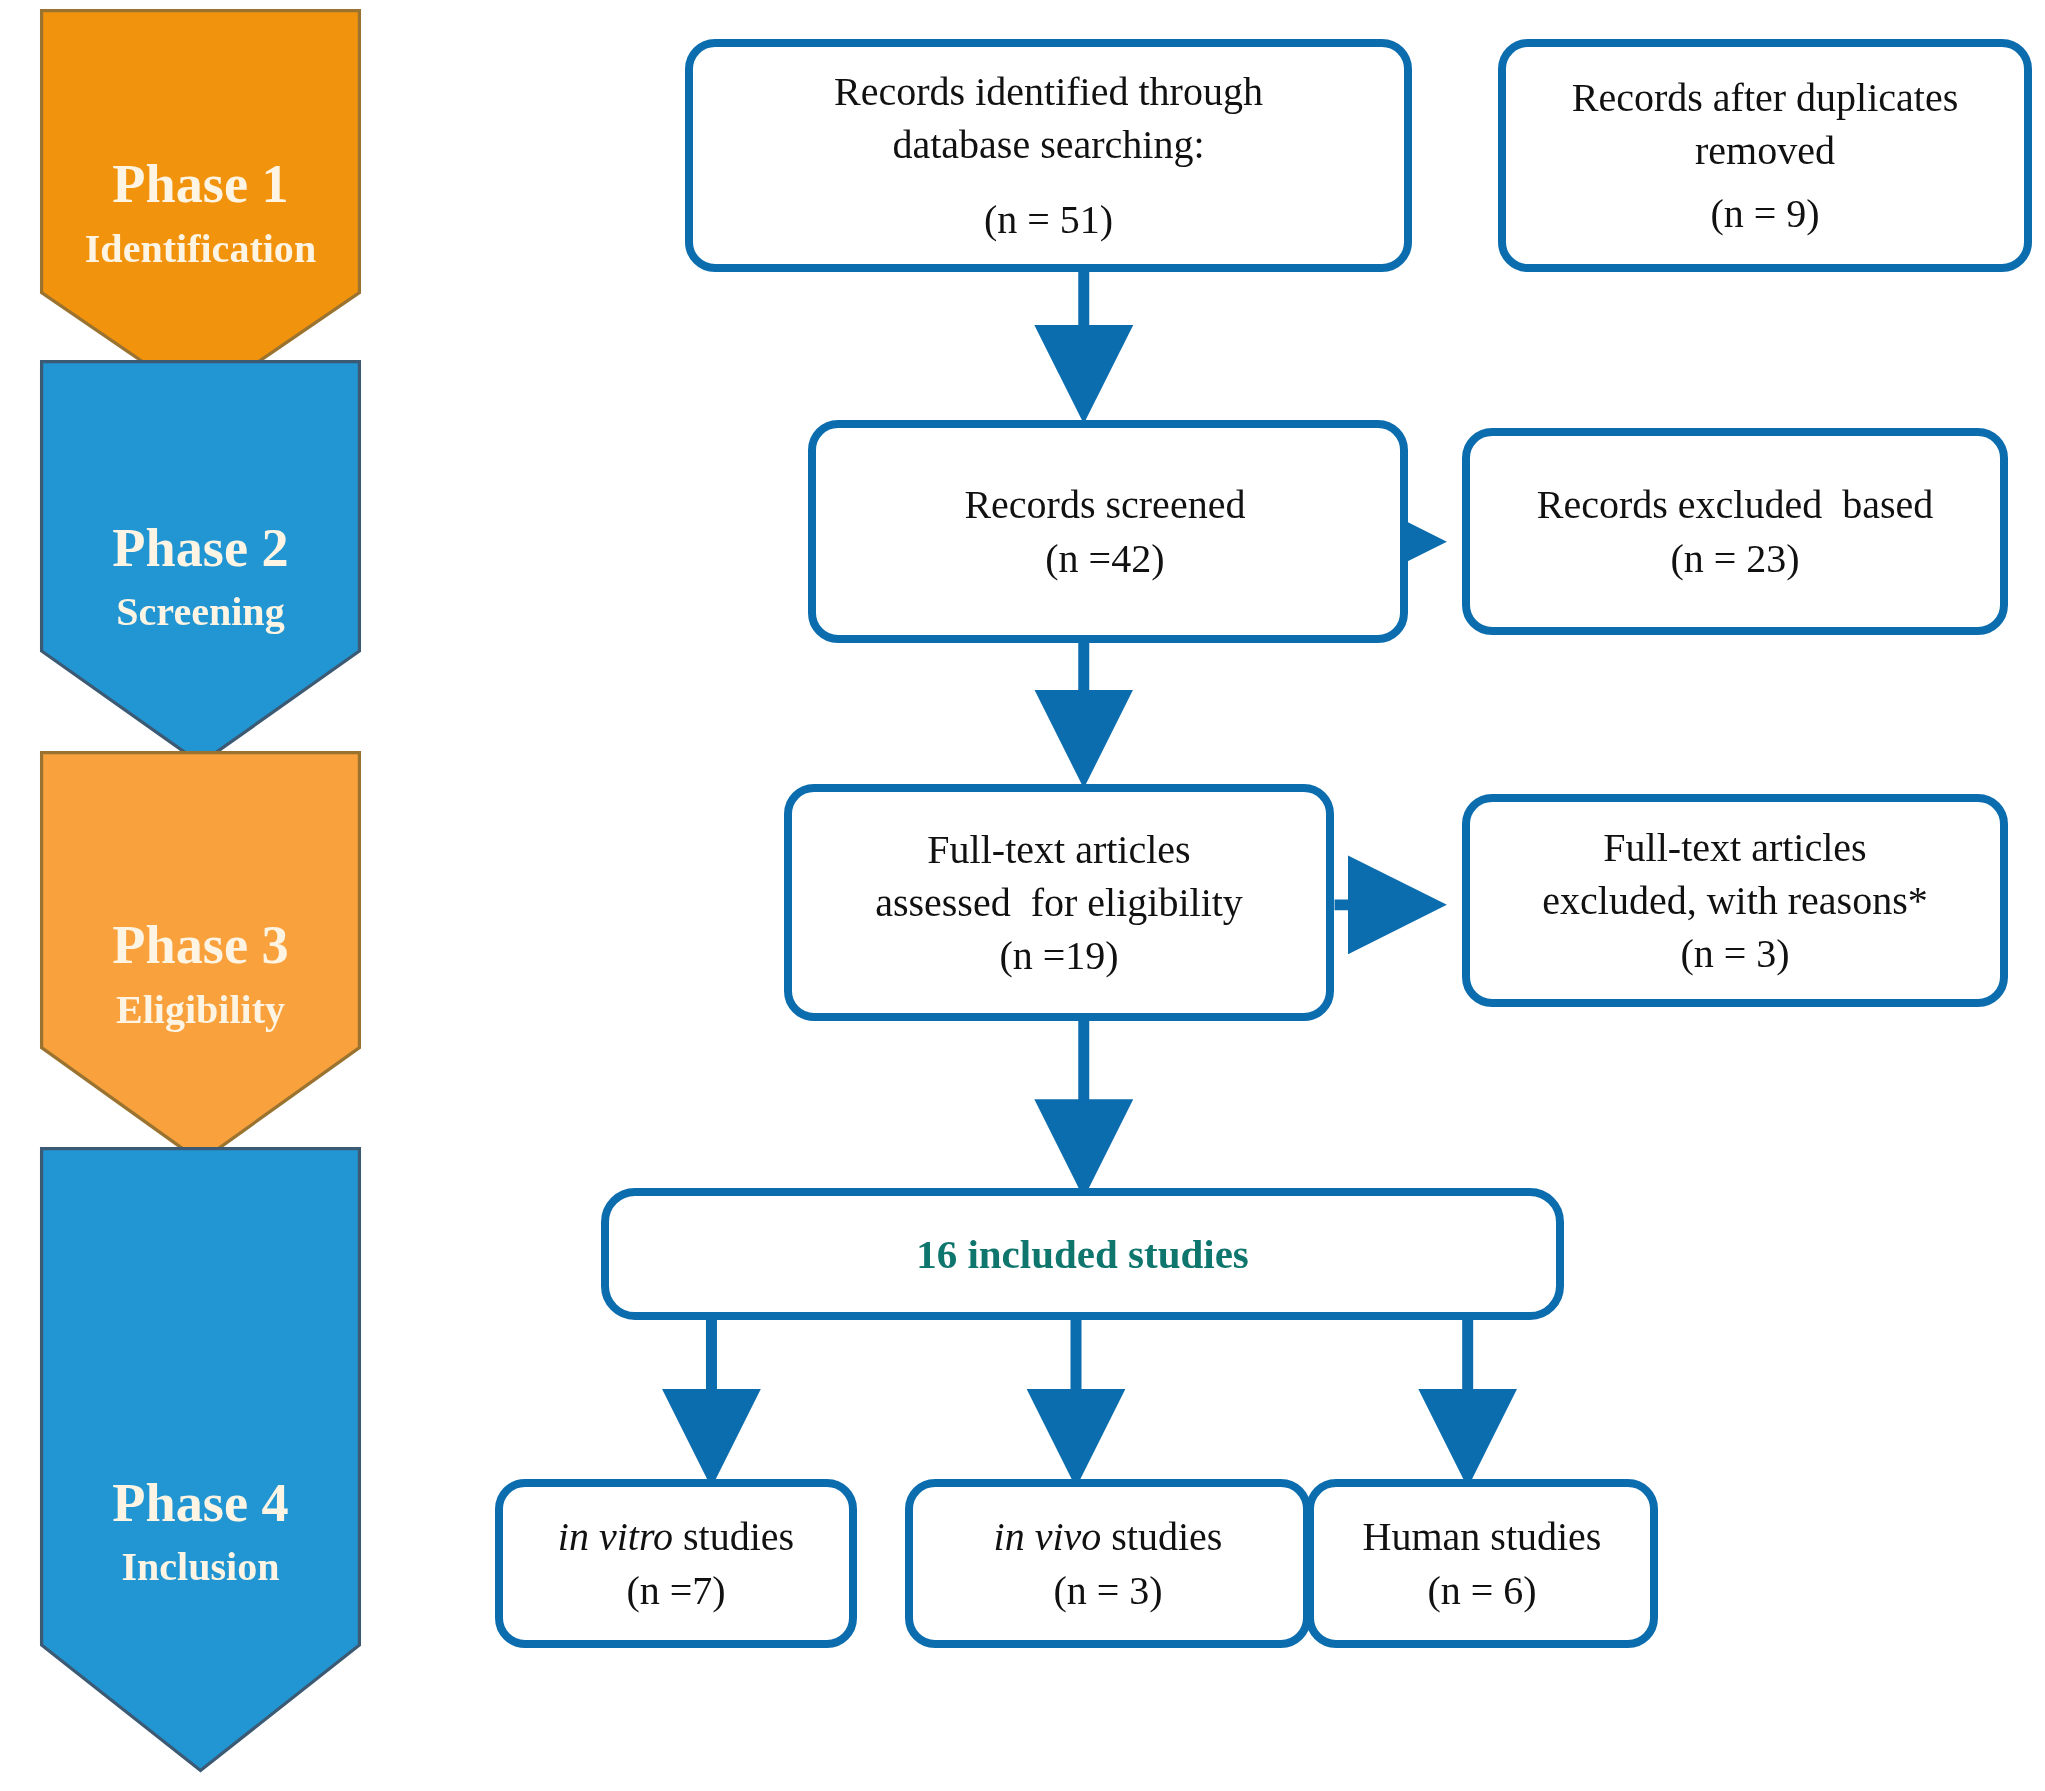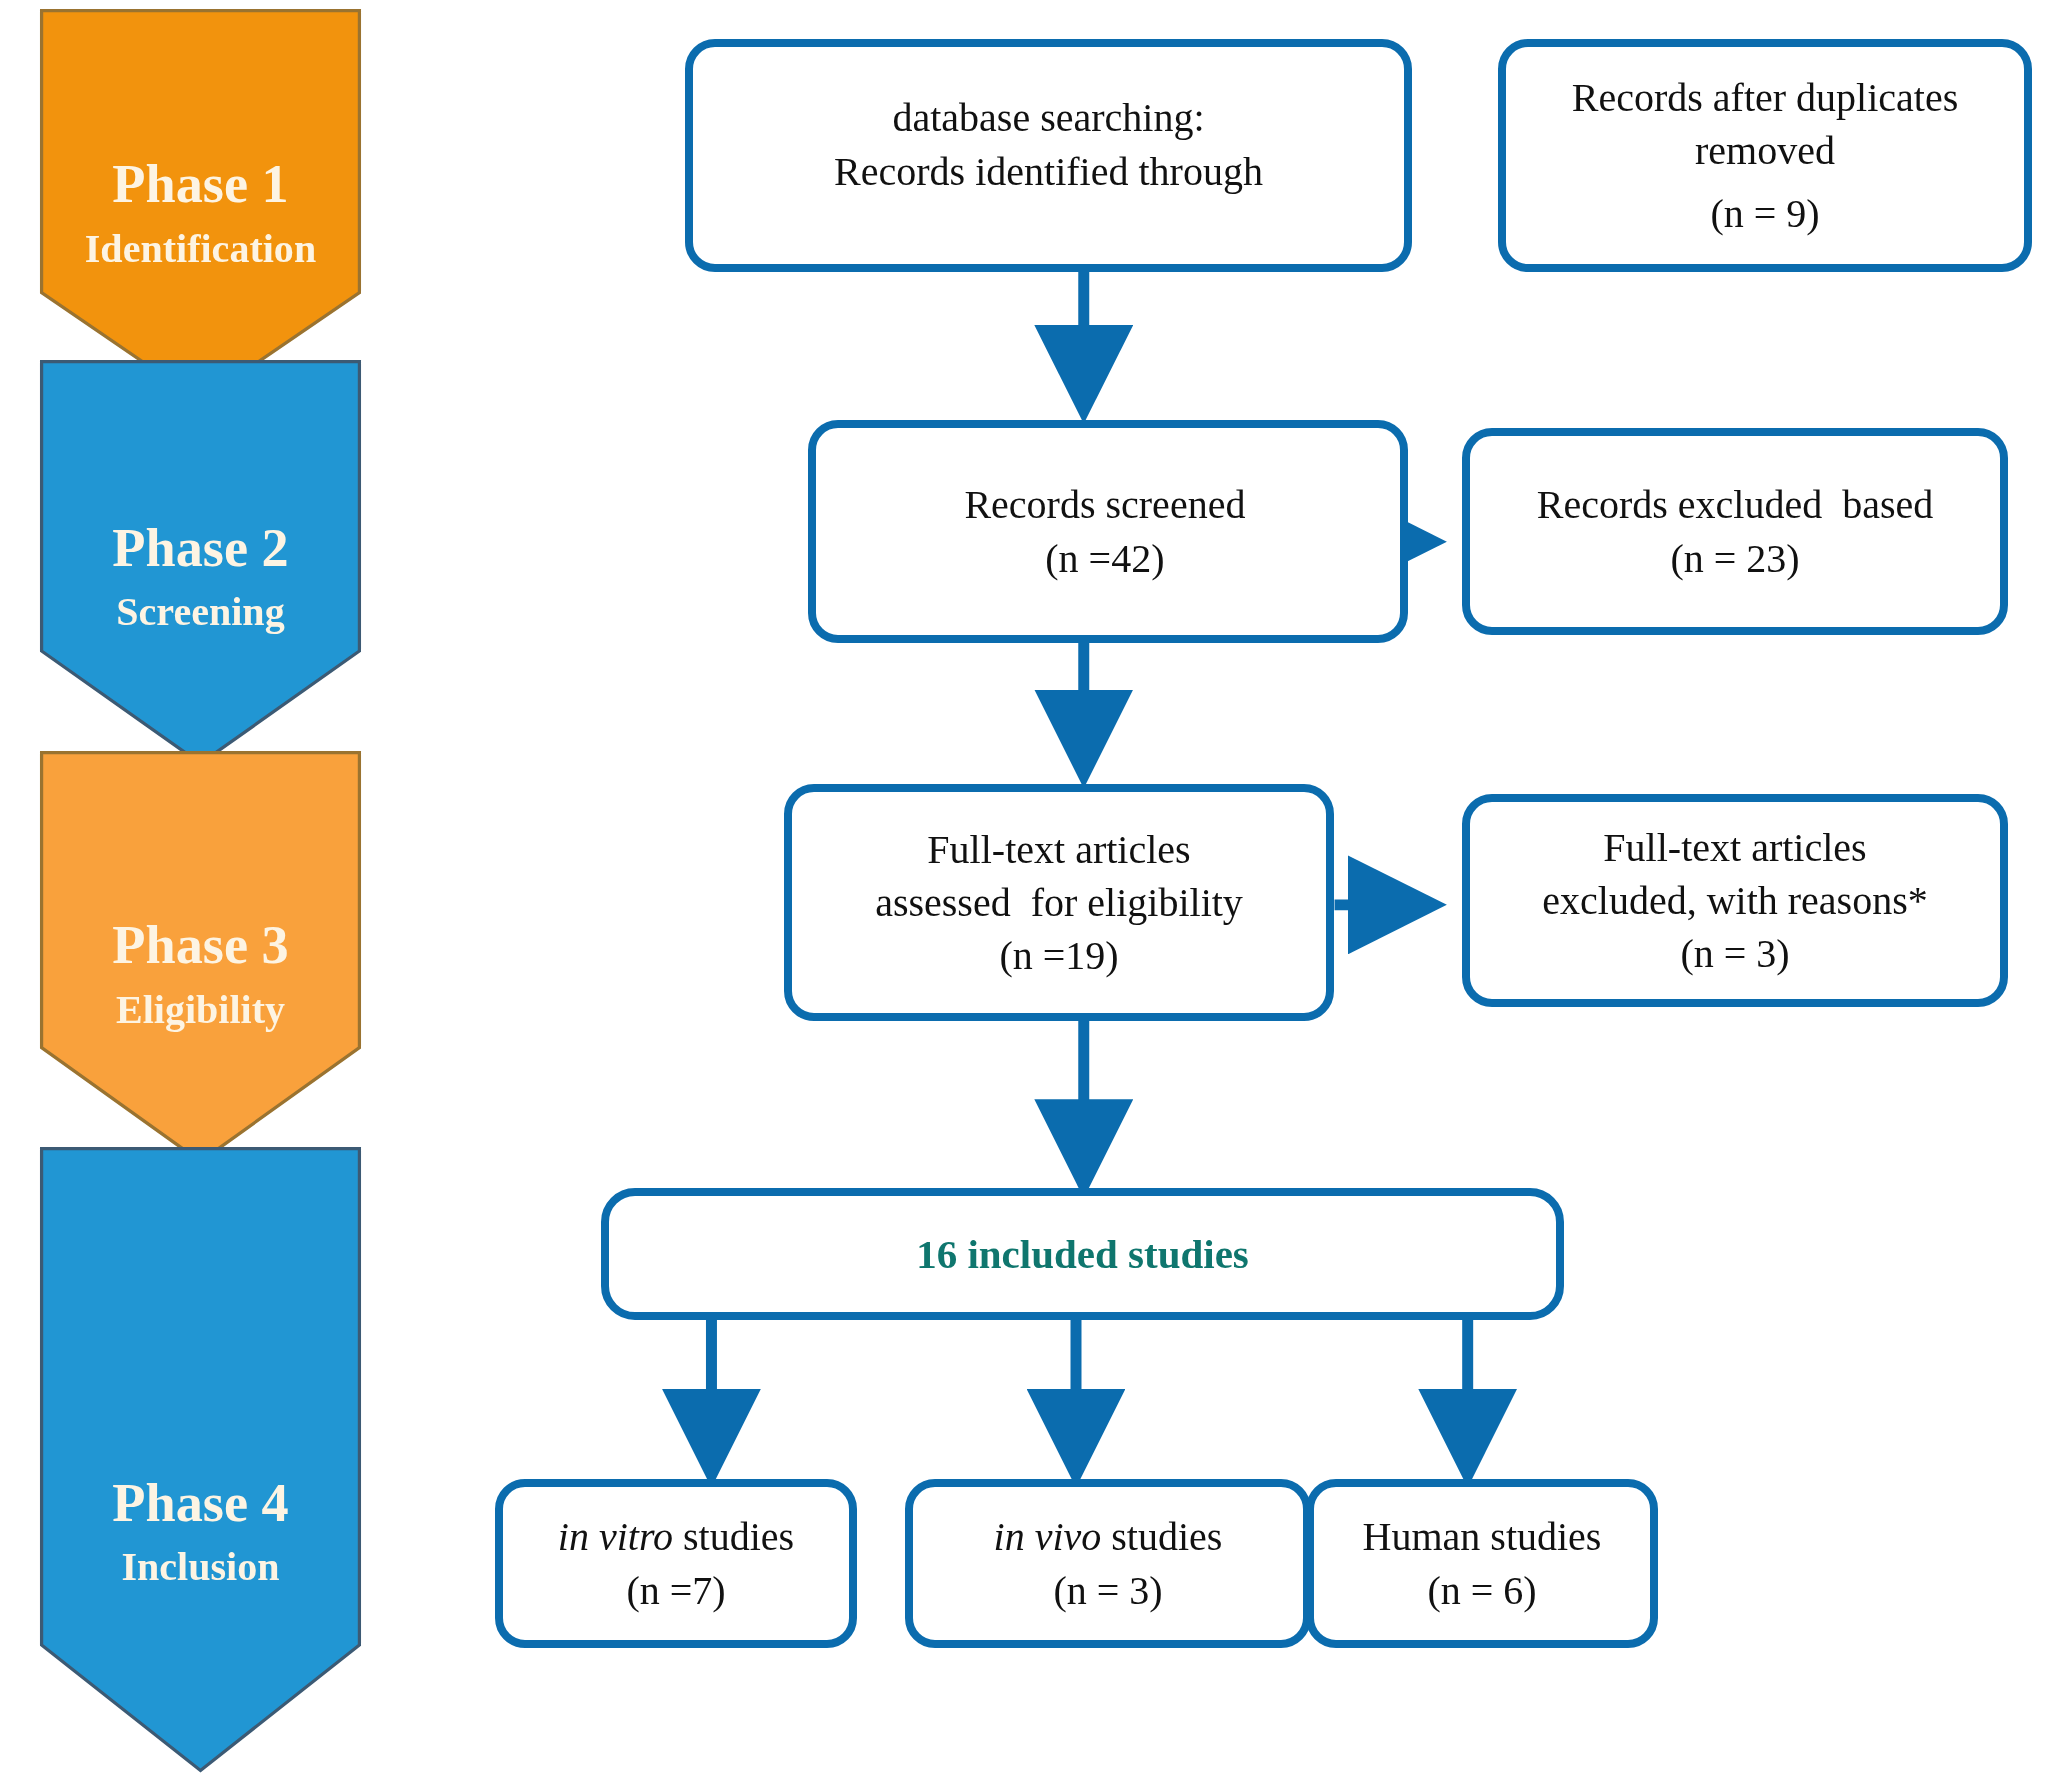--- a/index.html
+++ b/index.html
@@ -108,23 +108,24 @@
 
     <line x1="1676" y1="1576" x2="1676" y2="1830" stroke="#0B6CAE" stroke-width="17" marker-end="url(#ah)"></line>
 
     <line x1="1100" y1="2042" x2="1100" y2="2278" stroke="#0B6CAE" stroke-width="17" marker-end="url(#ah)"></line>
     <line x1="1664" y1="2042" x2="1664" y2="2278" stroke="#0B6CAE" stroke-width="17" marker-end="url(#ah)"></line>
     <line x1="2270" y1="2042" x2="2270" y2="2278" stroke="#0B6CAE" stroke-width="17" marker-end="url(#ah)"></line>
   </svg>
 
   <div class="node" style="left:685px;top:39px;width:727px;height:233px;">
     <div>
+      <span class="ln">Records identified through</span>
       <span class="ln">database searching:</span>
-      <span class="ln">Records identified through</span>
       <span class="ln" style="display:block;height:22px;"></span>
+      <span class="ln">(n = 51)</span>
     </div>
   </div>
 
   <div class="node" style="left:1474px;top:39px;width:534px;height:233px;margin-left:24px;">
     <div>
       <span class="ln">Records after duplicates</span>
       <span class="ln">removed</span>
       <span class="ln" style="display:block;height:9px;"></span>
       <span class="ln">(n = 9)</span>
     </div>

